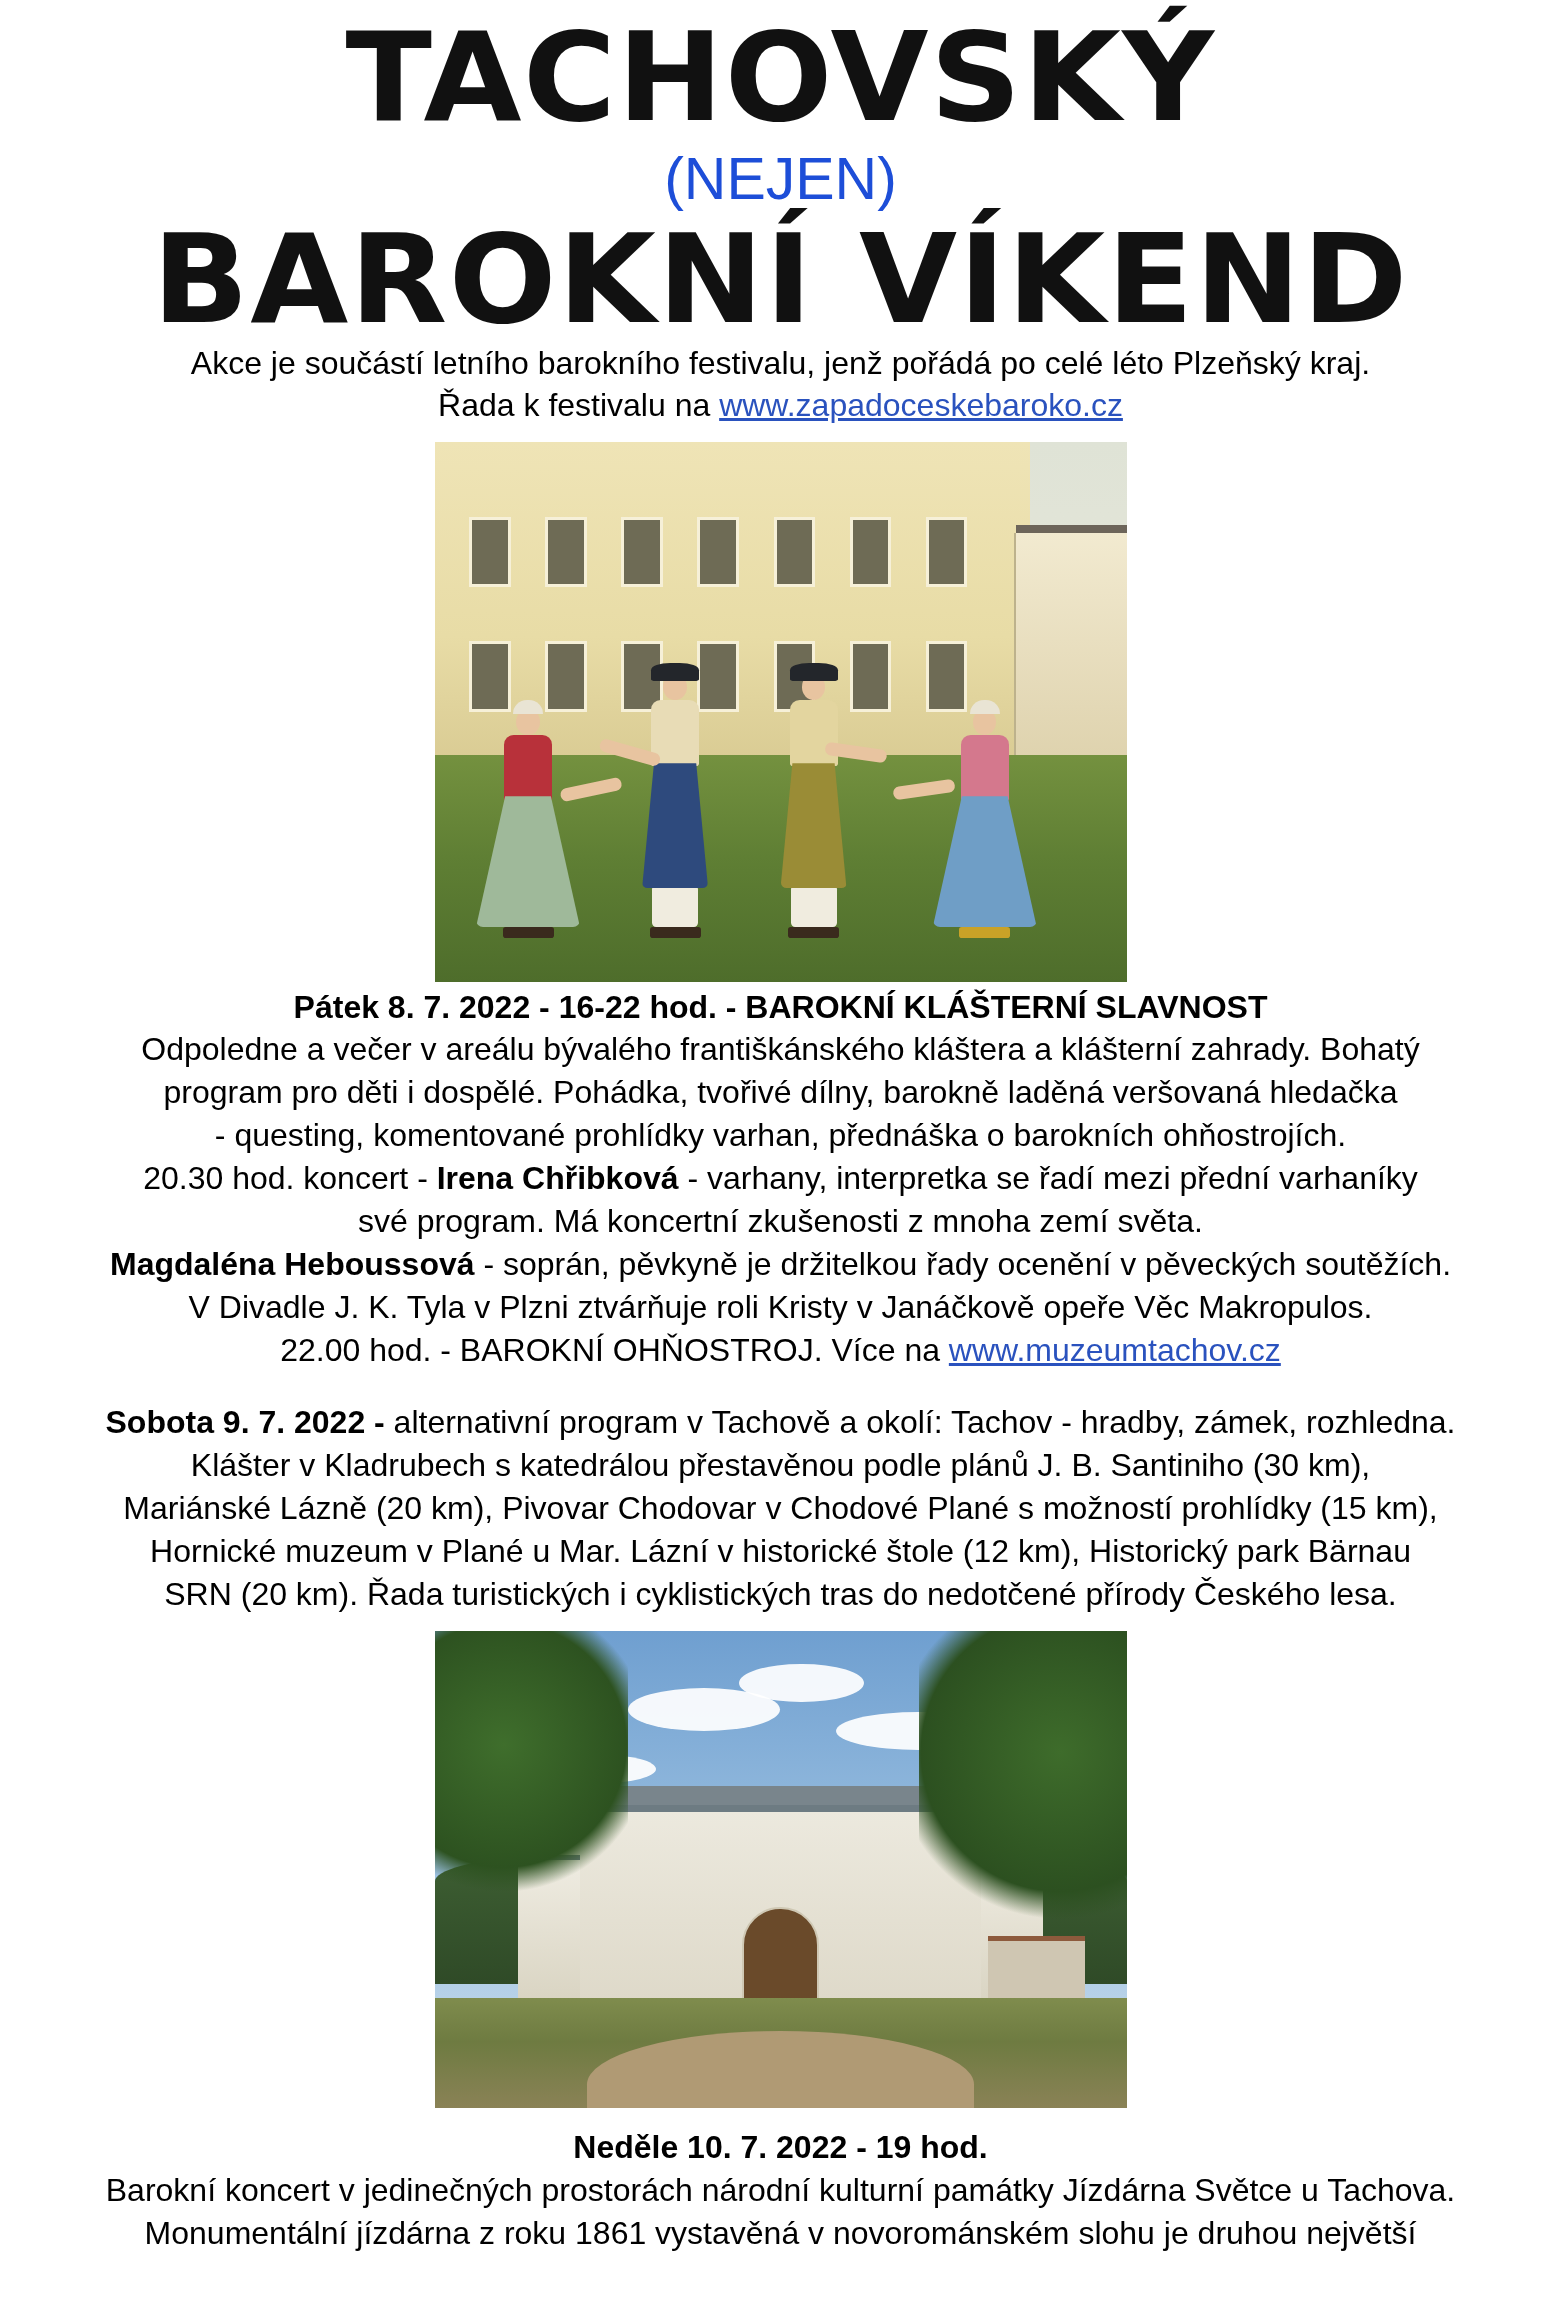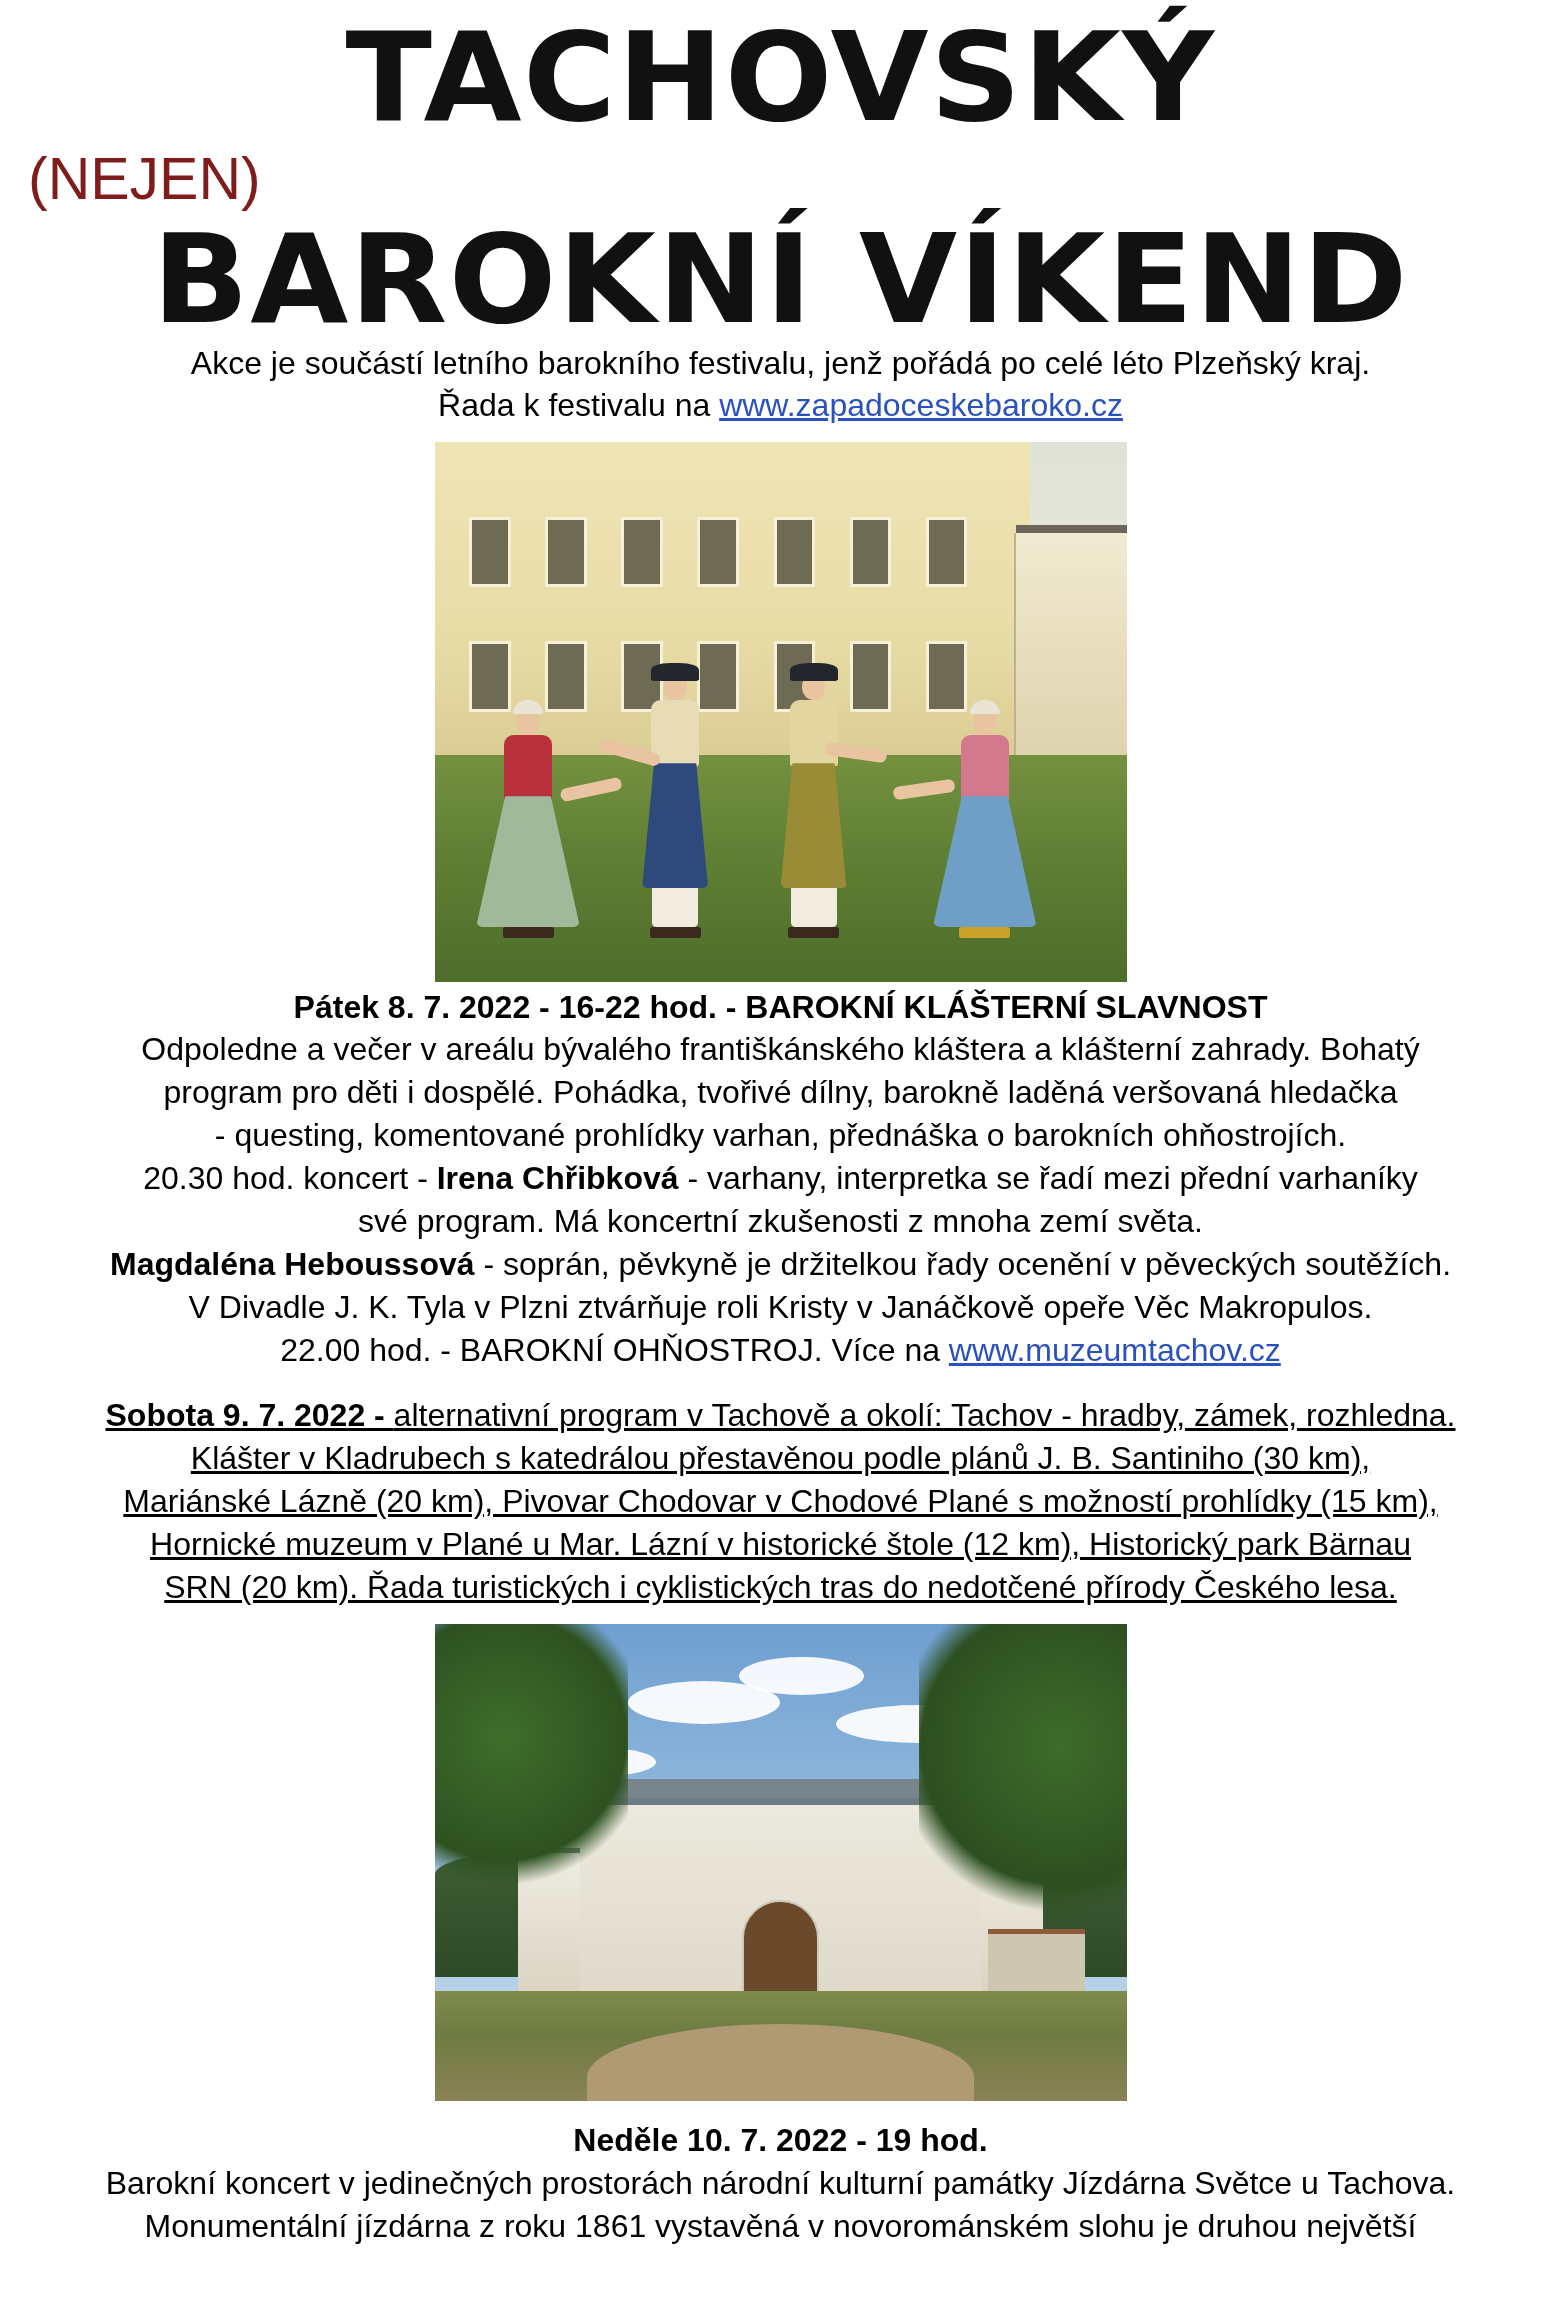--- a/index.html
+++ b/index.html
@@ -28,25 +28,26 @@
     text-align: center;
     font-weight: 900;
     font-size: 123px;
     line-height: 1.02;
     letter-spacing: 1.4px;
     color: #111111;
     font-family: "DejaVu Sans", sans-serif;
     transform: scaleX(1.03);
   }
   .title-sub {
+    text-align: center;
     font-size: 59px;
     line-height: 1.15;
     margin-top: 5.5px;
     margin-bottom: 2.8px;
-    color: #7f1d1d;
+    color: #1d4ed8;
     font-family: "Liberation Sans", sans-serif;
   }
   .title-main2 {
     text-align: center;
     font-weight: 900;
     font-size: 123px;
     line-height: 1.02;
     letter-spacing: 1.4px;
     color: #111111;
     font-family: "DejaVu Sans", sans-serif;
@@ -206,21 +207,21 @@
   
   .block {
     text-align: center;
     font-size: 32px;
     line-height: 1.34;
     margin-top: 18px;
   }
   .block p { margin: 0; }
   .b { font-weight: bold; }
   .block.friday { margin-top: 4px; }
-  .block.saturday { margin-top: 23px; text-decoration: underline; }
+  .block.saturday { margin-top: 30px; }
   .block.sunday { margin-top: 18px; }
 </style>
 </head>
 <body>
 
 <div class="poster">
 
   <div class="title-main">TACHOVSKÝ</div>
   <div class="title-sub">(NEJEN)</div>
   <div class="title-main2">BAROKNÍ VÍKEND</div>

